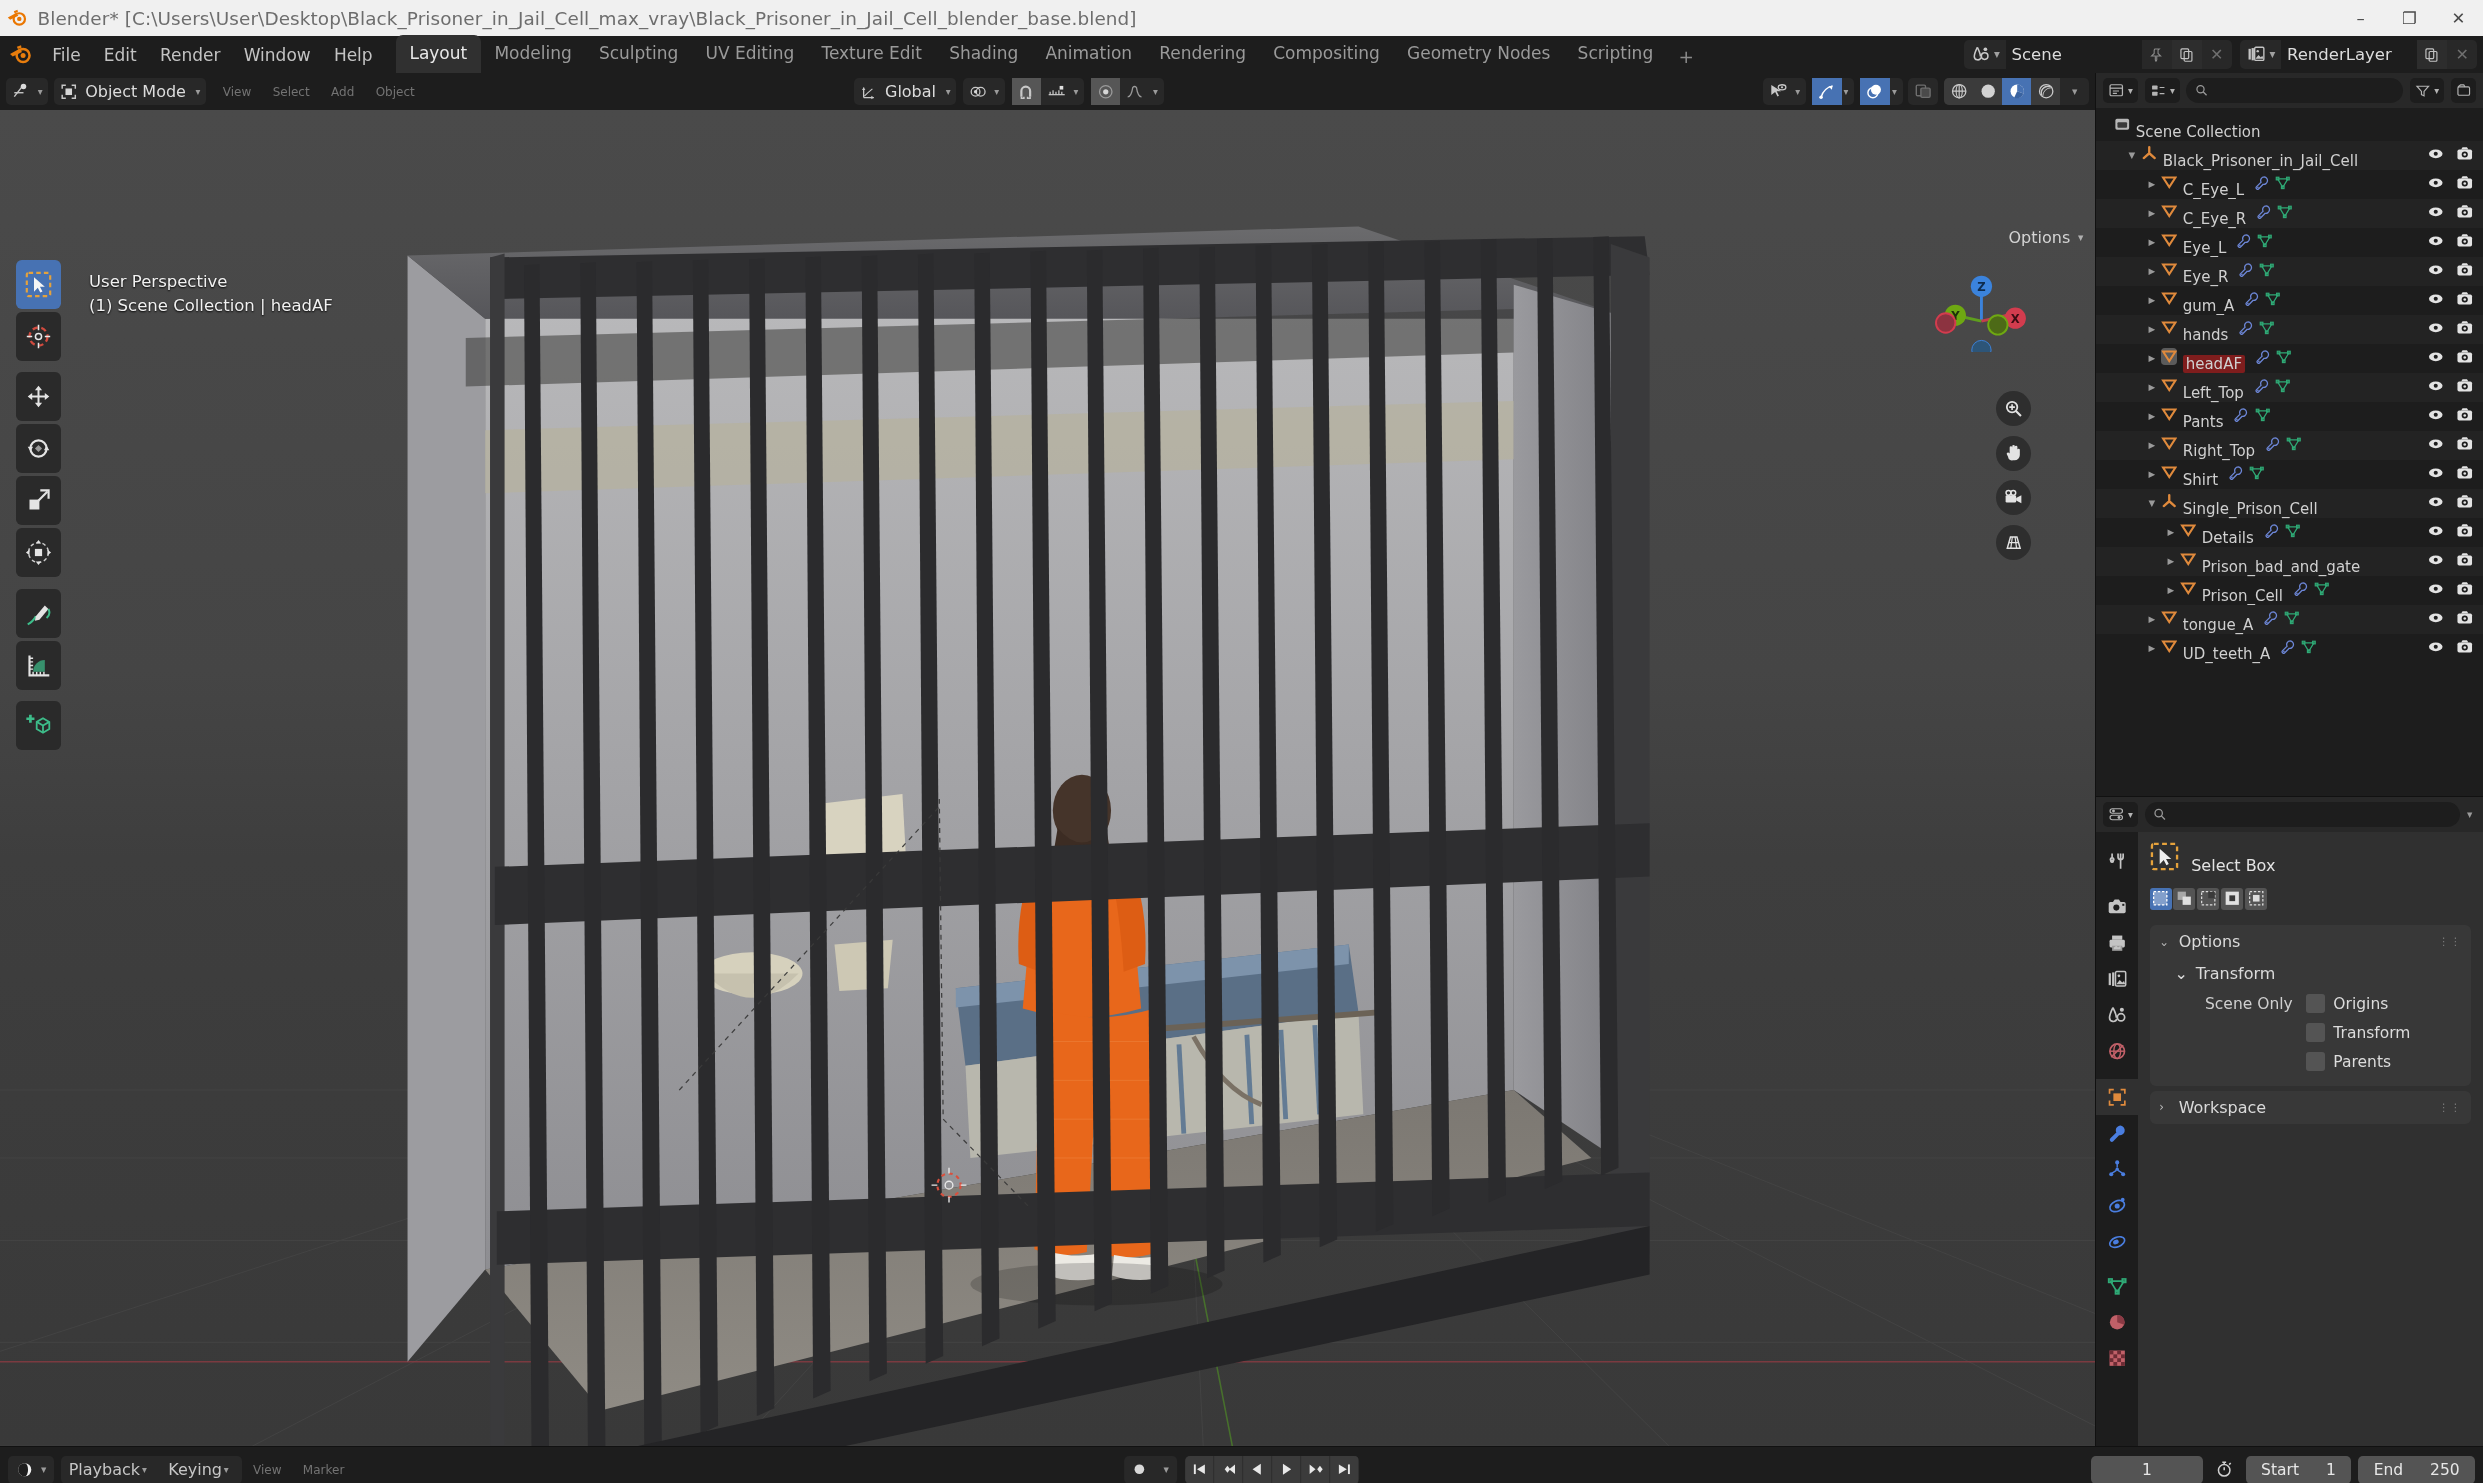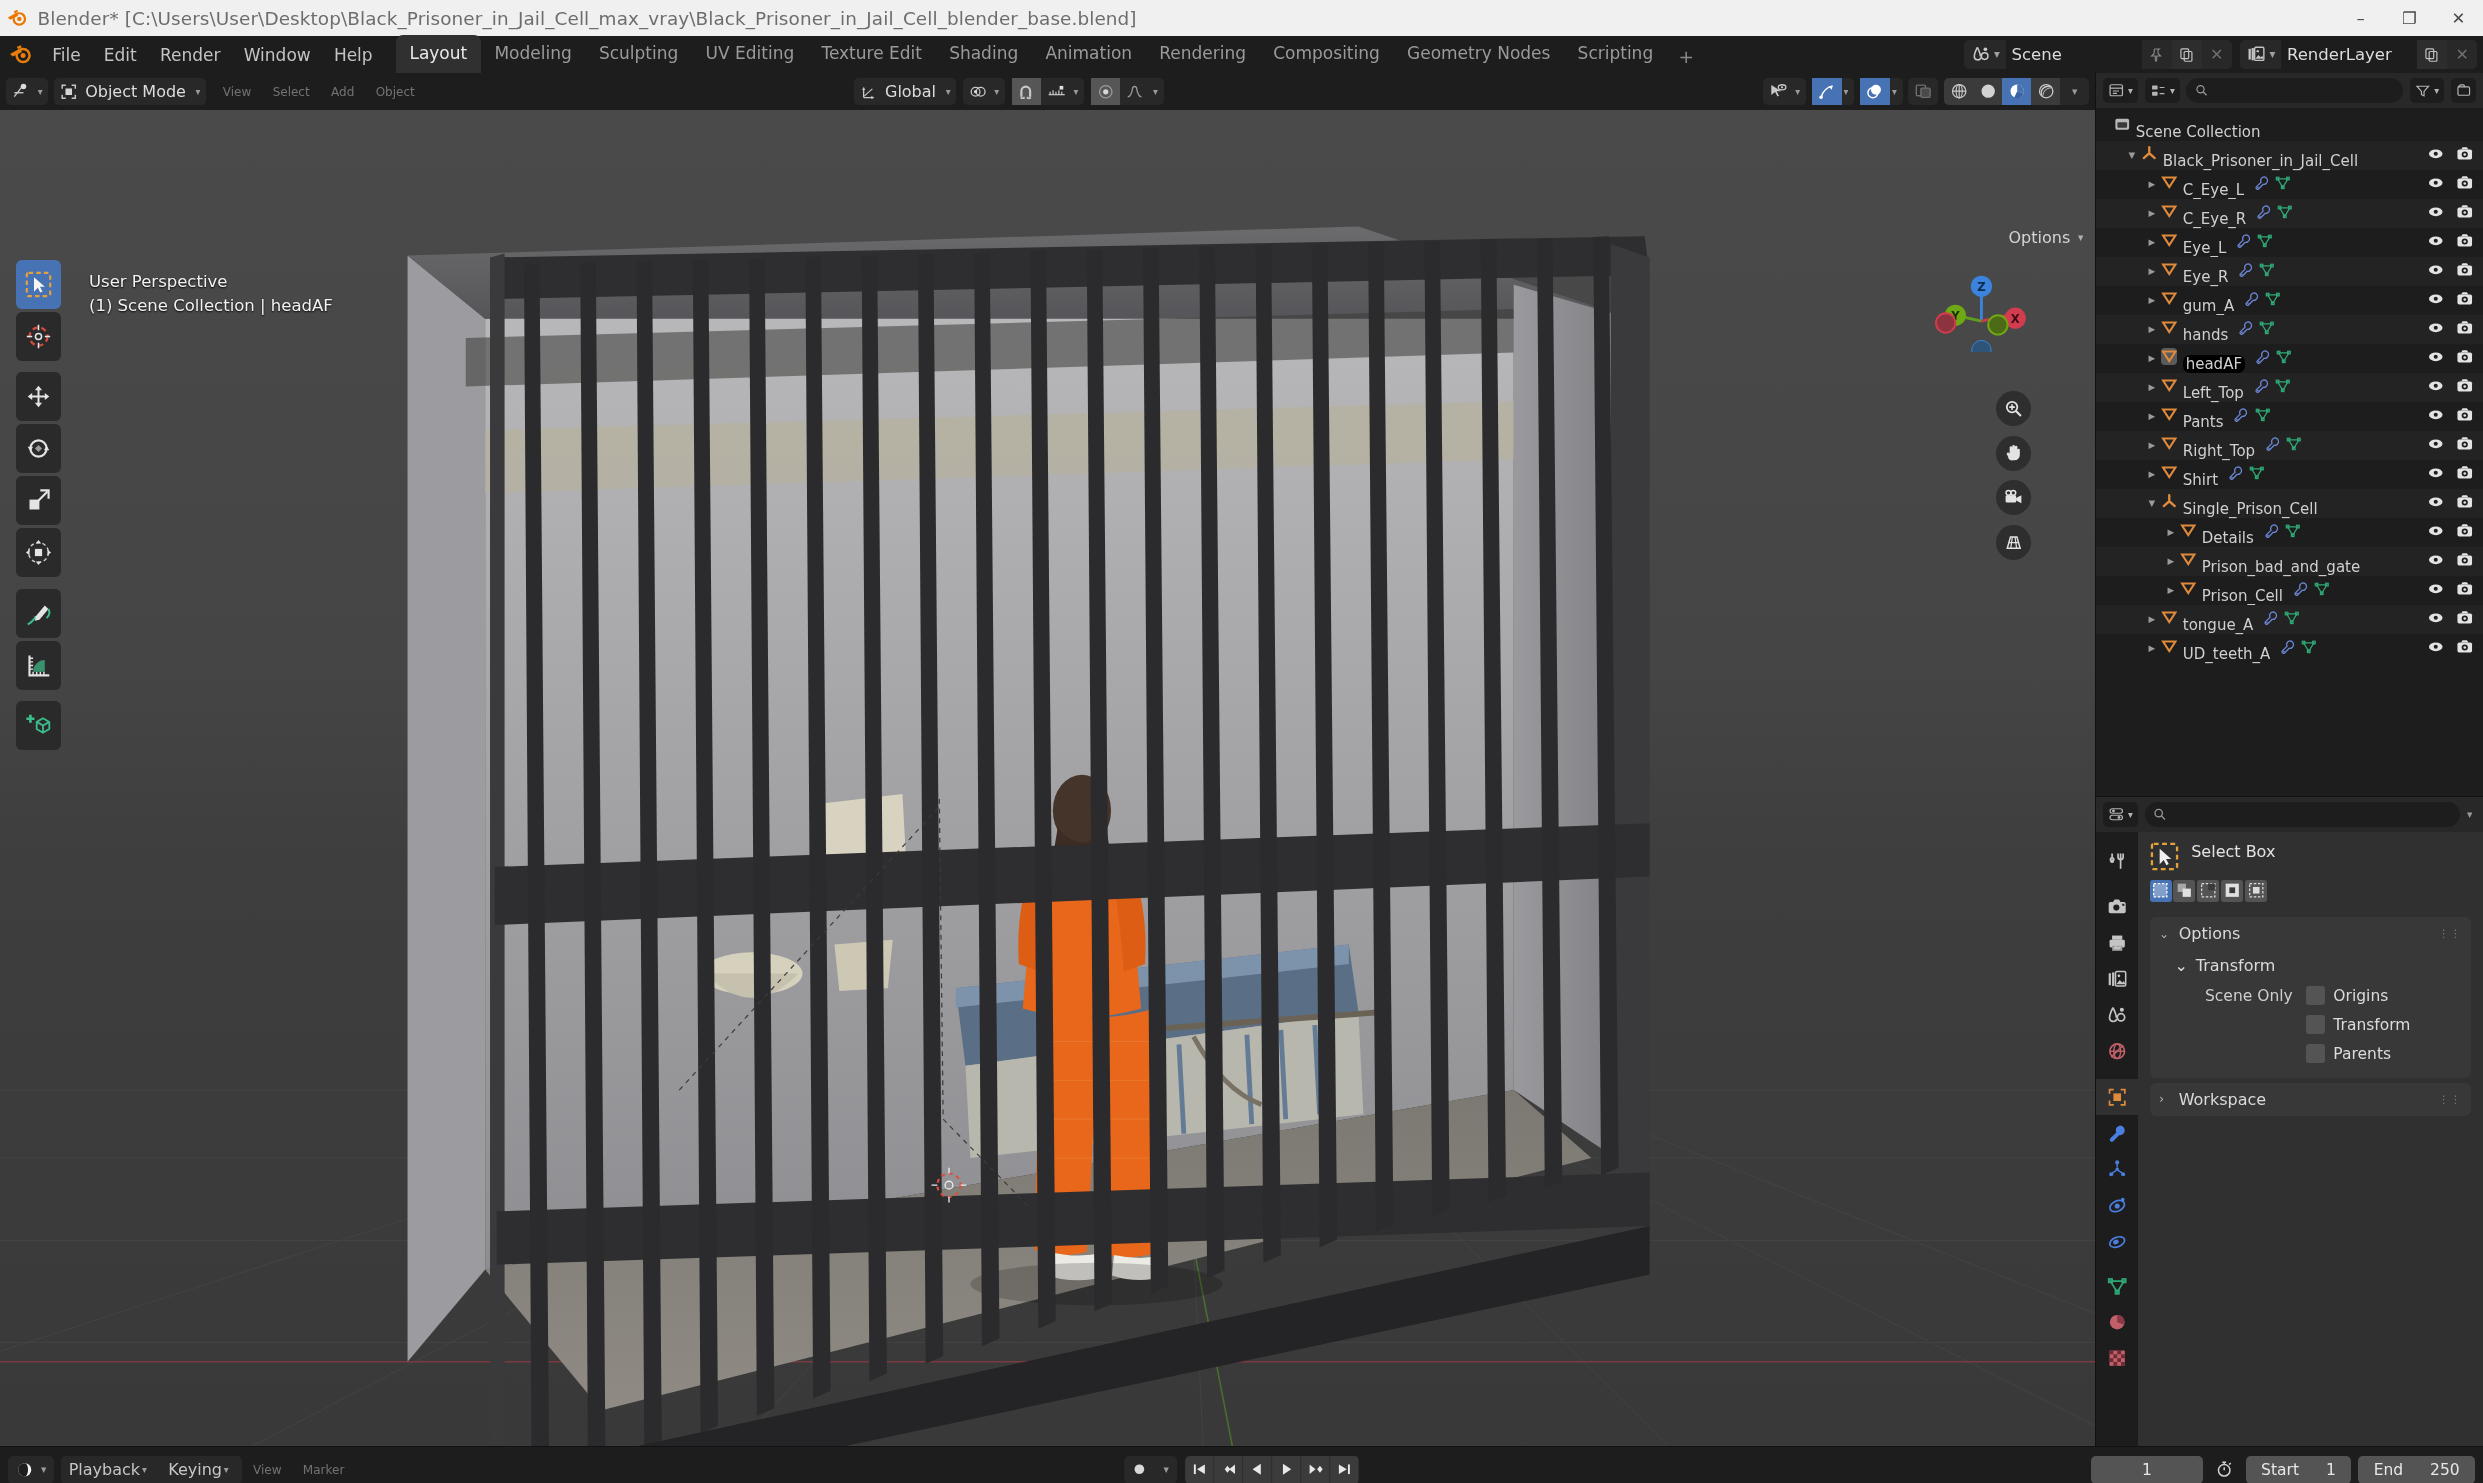--- a/index.html
+++ b/index.html
@@ -102,41 +102,41 @@
   .ol-pill { display:flex; align-items:center; background:#1d1d1d; border-radius:4.9px;
     height:25px; padding:0 4.9px; color:#b4b4b4; }
   #ol-search { flex:1; display:flex; align-items:center; background:#1d1d1d;
     border-radius:12.6px; height:25px; padding:0 8.7px; color:#8c8c8c; }
   #ol-body { flex:1; overflow:hidden; padding-top:3.9px; font-size:15px; position:relative; }
   .ol-row { height:29px; display:flex; align-items:center; color:#d0d0d0;
     padding-right:7.8px; position:relative; }
   .ol-row:nth-child(even) { background:#232323; }
   .ol-row .disc { width:17.5px; text-align:center; color:#9a9a9a; font-size:8.7px; flex:0 0 17.5px; }
   .ol-row .nm { margin-left:5.8px; white-space:nowrap;margin-top:12px; }
-  .ol-row .nm.selbg { background:#000000; border-radius:7px; padding:0 2.9px; }
+  .ol-row .nm.selbg { background:#7f1d1d; border-radius:2px; padding:0 2.9px; }
   .ol-row .mods { display:flex; gap:5.8px; margin-left:9.7px; align-items:center; }
   .ol-row .eyes { position:absolute; right:9.7px; display:flex; gap:11.6px; align-items:center; }
   .tri-ico { width:16.5px; height:16.5px; flex:0 0 16.5px; }
   .tri-ico.selhl { background:#5b5b5b; border-radius:3.9px; }
 
   
   #props { flex:1; background:#1d1d1d; display:flex; flex-direction:column;
     border-left:1px solid #111; border-top:1px solid #111; }
   #pr-header { height:35px; background:#282828; display:flex; align-items:center;
     padding:0 6.8px; gap:6.8px; }
   #pr-main { flex:1; display:flex; }
   #pr-tabs { width:42px; background:#1d1d1d; padding-top:11.6px;
     display:flex; flex-direction:column; align-items:center; gap:0; }
   .pr-tab { width:42px; height:36px; display:flex; align-items:center;
     justify-content:center; }
   .pr-tab.active { background:#303030; }
   .pr-tab.sp { margin-top:9.7px; }
   #pr-content { flex:1; background:#303030; padding:9.7px 11.6px 0 11.6px; font-size:15.5px;
     color:#d6d6d6; }
-  .pr-toolhead { display:flex; align-items:flex-start; gap:12.6px; margin-bottom:5px; }
+  .pr-toolhead { display:flex; align-items:flex-end; gap:12.6px; margin-bottom:13px; }
   .pr-toolhead .tname { font-size:16px; color:#e3e3e3; }
   .selmodes { display:flex; gap:1.9px; margin-bottom:15.5px; }
   .selmodes .sm { width:22px; height:22px; background:#545454; border-radius:2.9px;
     display:flex; align-items:center; justify-content:center; }
   .selmodes .sm.on { background:#4772b3; }
   .panel { background:#383838; border-radius:5.8px; margin-bottom:4.9px; }
   .panel-hd { height:33px; display:flex; align-items:center; padding:0 9.7px;
     color:#dadada; font-size:16px; gap:7.8px; }
   .panel-hd .chv { color:#bdbdbd; font-size:11.6px; width:11.6px; }
   .panel-hd .grip { margin-left:auto; color:#7a7a7a; font-size:10.7px; letter-spacing:1px; }

